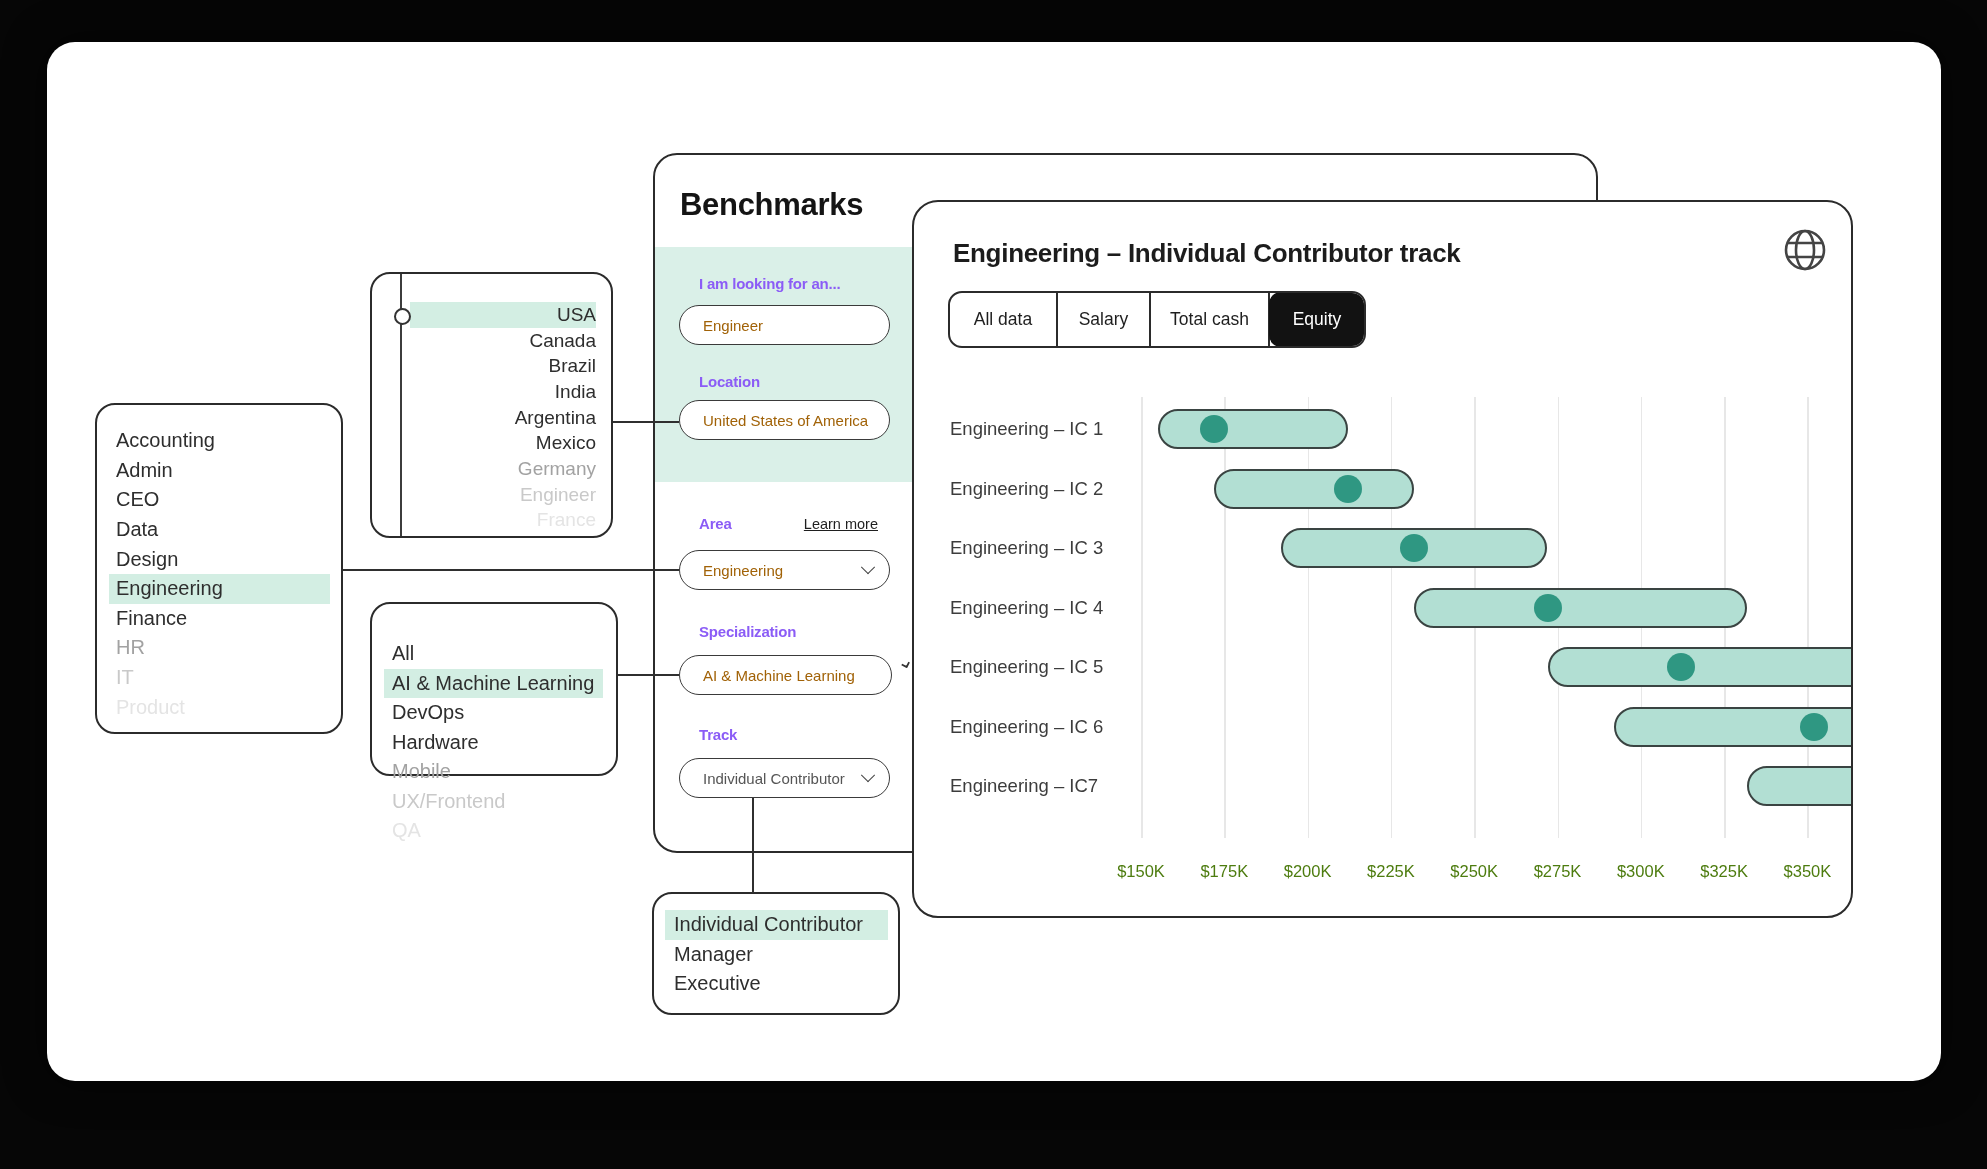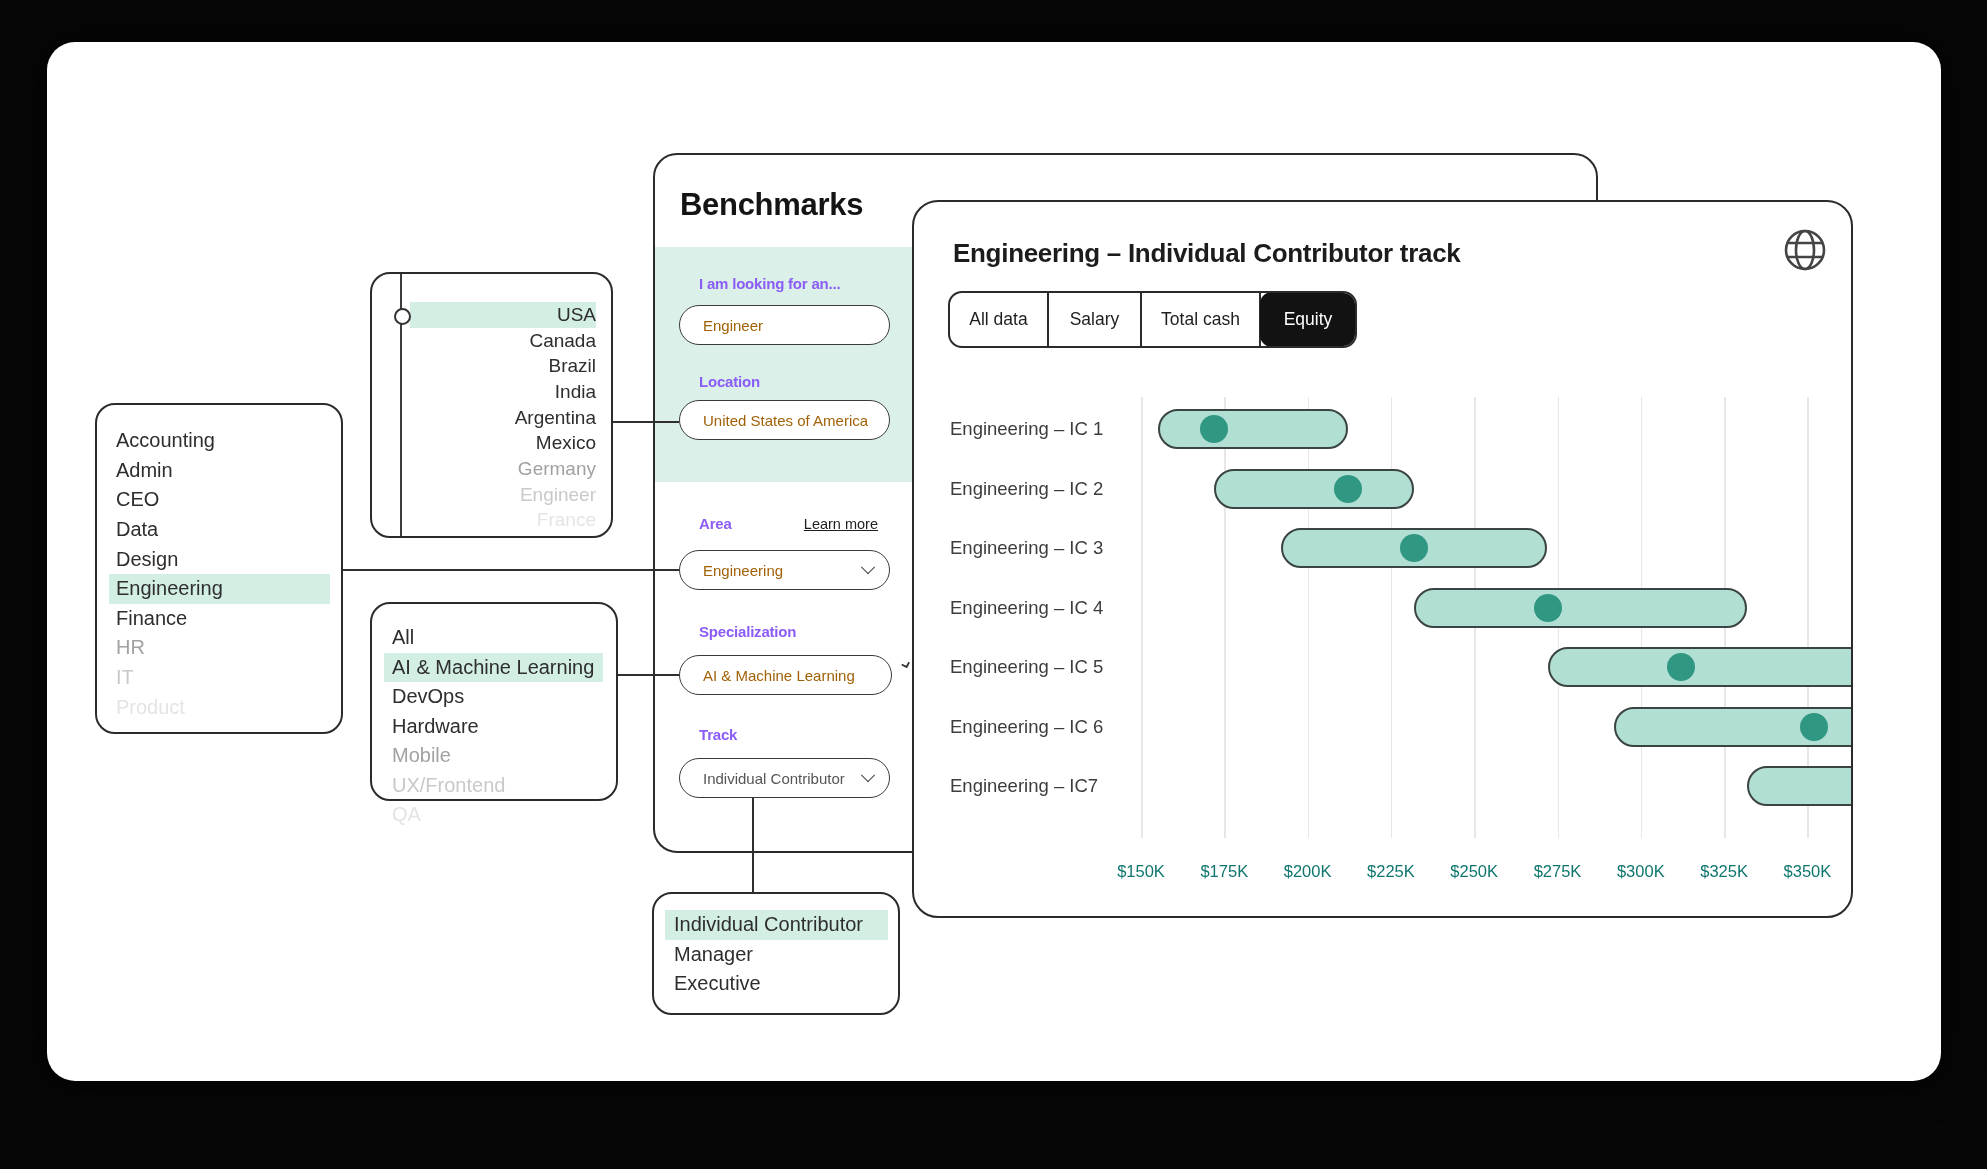--- a/index.html
+++ b/index.html
@@ -24,21 +24,21 @@
 
   #dept-panel{left:95px;top:403px;width:248px;height:331px;padding-top:21px;z-index:2;}
   #dept-panel .opt{height:29.6px;margin:0 11px 0 12px;padding-left:7px;font-size:20px;color:#2e2e2e;}
 
   #country-panel{left:370px;top:272px;width:243px;height:266px;padding-top:28px;z-index:2;}
   #country-panel .opt{height:25.7px;margin:0 15px 0 38px;padding-left:12px;font-size:19px;color:#2e2e2e;justify-content:flex-end;}
   #country-rule{left:28px;top:0;bottom:0;width:1.6px;background:#3c3c3c;}
   #country-dot{left:22px;top:34px;width:13px;height:13px;border:2px solid #333;
                border-radius:50%;background:#fff;}
 
-  #spec-panel{left:370px;top:602px;width:248px;height:199px;padding-top:19px;z-index:2;}
+  #spec-panel{left:370px;top:602px;width:248px;height:174px;padding-top:35px;z-index:2;}
   #spec-panel .opt{height:29.5px;margin:0 13px 0 12px;padding-left:8px;font-size:20px;color:#2e2e2e;}
 
   #track-panel{left:652px;top:892px;width:248px;height:123px;padding-top:16px;z-index:2;}
   #track-panel .opt{height:29.5px;margin:0 10px 0 11px;padding-left:9px;font-size:20px;color:#2e2e2e;}
 
   
   #benchmarks-panel{left:653px;top:153px;width:945px;height:700px;border-radius:24px;z-index:1;overflow:hidden;}
   #bm-title{left:25px;top:32px;font-size:31px;font-weight:700;color:#141414;letter-spacing:-.3px;}
   #mint-band{left:0;right:0;top:92px;height:235px;background:var(--mint-band);}
   .fld-label{font-size:15px;font-weight:700;color:#8b5cf6;letter-spacing:-.2px;white-space:nowrap;}
@@ -64,21 +64,21 @@
                overflow:hidden;z-index:3;}
   #chart-title{left:39px;top:36px;font-size:26px;font-weight:600;color:#1c1c1c;letter-spacing:-.3px;white-space:nowrap;}
   #globe{left:868px;top:25px;width:46px;height:46px;}
   #tabs{left:34px;top:89px;height:57px;display:flex;border:2px solid #2b2b2b;
         border-radius:14px;overflow:hidden;box-sizing:border-box;background:#fff;}
   .tab{display:flex;align-items:center;justify-content:center;font-size:17.5px;color:#1e1e1e;
        border-right:2px solid #2b2b2b;box-sizing:border-box;cursor:pointer;}
   .tab:last-child{border-right:none;}
   .tab.active{background:#121212;color:#fff;border-radius:12px;margin:-1px;padding:1px;}
   .gridline{width:1.5px;background:#e7e7e7;top:195px;height:441px;}
-  .axis-lab{top:658px;height:22px;line-height:22px;font-size:16.5px;color:#0f766e;
+  .axis-lab{top:658px;height:22px;line-height:22px;font-size:16.5px;color:#4d7c0f;
             transform:translateX(-50%);white-space:nowrap;}
   .row-lab{left:36px;height:26px;line-height:26px;font-size:18.5px;color:#3c3c3c;white-space:nowrap;}
   .bar{height:40px;background:var(--bar-fill);border:2px solid #3a4442;border-radius:21px;box-sizing:border-box;}
   .dot{width:28px;height:28px;border-radius:50%;background:var(--dot);}
 
   
   .conn{background:#2f2f2f;z-index:4;}
   #c-eng{left:343px;top:569px;width:336px;height:2px;}
   #c-loc{left:613px;top:421px;width:66px;height:2px;}
   #c-spec{left:618px;top:674px;width:61px;height:2px;}
@@ -233,21 +233,21 @@
   <div id="chart-title" class="abs">Engineering – Individual Contributor track</div>
   <svg id="globe" class="abs" viewBox="0 0 46 46">
     <g fill="none" stroke="#444" stroke-width="2.6">
       <circle cx="23" cy="23" r="19"></circle>
       <ellipse cx="23" cy="23" rx="9" ry="19"></ellipse>
       <line x1="5" y1="16" x2="41" y2="16"></line>
       <line x1="5" y1="30" x2="41" y2="30"></line>
     </g>
   </svg>
   <div id="tabs" class="abs">
-      <div class="tab" style="width: 99px;">All data</div>
+      <div class="tab" style="width: 108px;">All data</div>
       <div class="tab" style="width: 93px;">Salary</div>
       <div class="tab" style="width: 119px;">Total cash</div>
       <div class="tab active" style="width: 96px;">Equity</div>
     </div>
   <div id="grid-layer">
       <div class="abs gridline" style="left: 227px;"></div>
       <div class="abs gridline" style="left: 310.3px;"></div>
       <div class="abs gridline" style="left: 393.6px;"></div>
       <div class="abs gridline" style="left: 476.9px;"></div>
       <div class="abs gridline" style="left: 560.2px;"></div>

